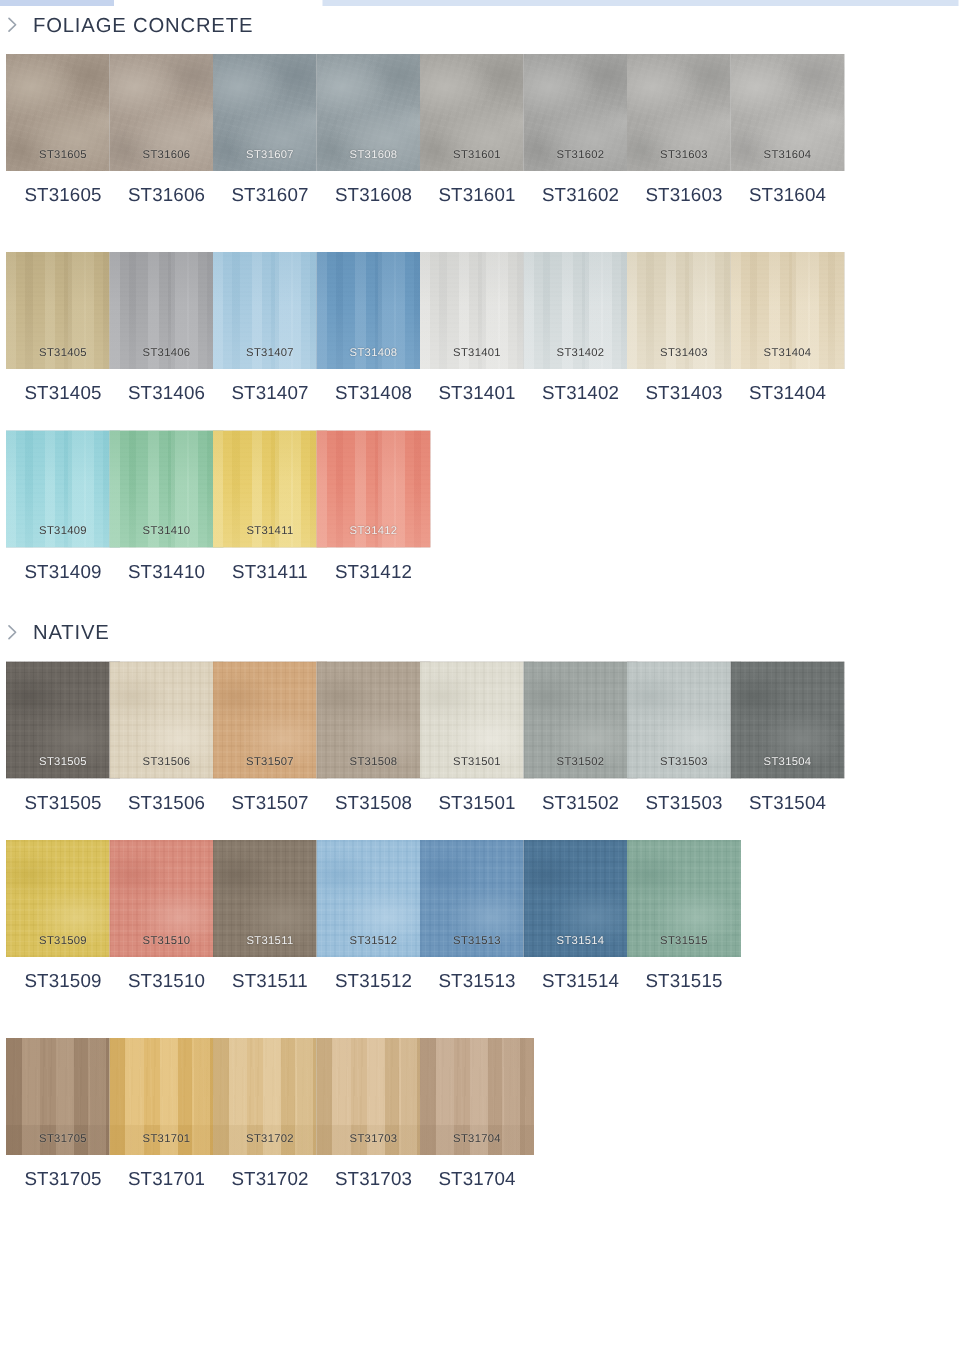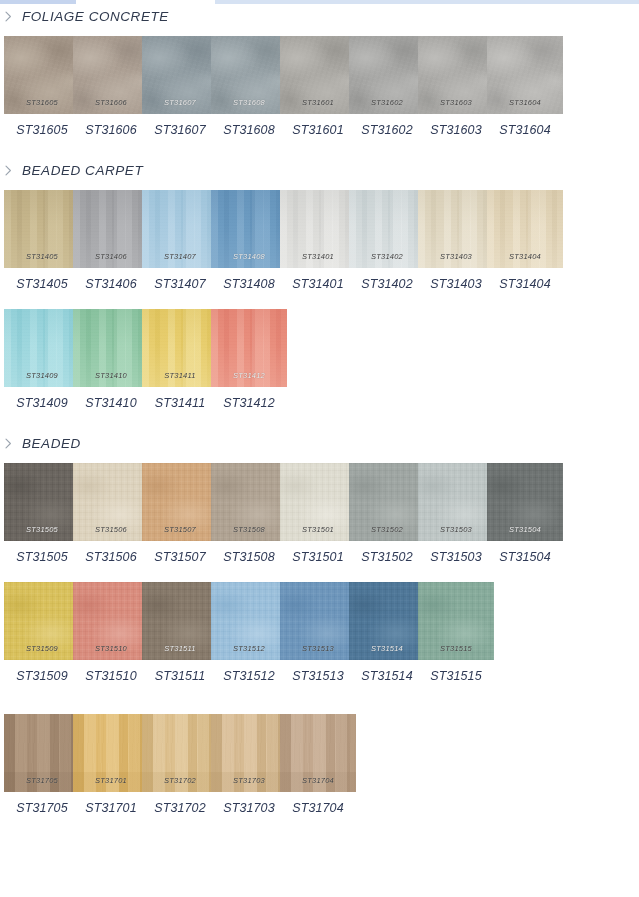--- a/index.html
+++ b/index.html
@@ -22,21 +22,20 @@
   .topbars { position: absolute; top: 0; left: 0; width: 639px; height: 5px; }
   .topbar-left  { position: absolute; top: 0; left: 0;   width: 76px;  height: 4px; background: #c5d4ee; }
   .topbar-right { position: absolute; top: 0; left: 215px; width: 424px; height: 4px; background: #d6e2f3; }
 
   
   .catalog {
     position: absolute;
     top: 5px; left: 0;
     width: 639px;
     padding: 0;
-    font-style: italic;
   }
 
   
   .section { margin: 0; }
   .section-header {
     display: flex;
     align-items: center;
     gap: 9px;
     padding: 0 0 0 4px;
     height: 22px;
@@ -186,28 +185,20 @@
           <div class="swatch-tile">
             <div class="tex" style="background-color: rgb(176, 175, 172); background-image: radial-gradient(46px 30px at 22% 28%, rgba(198, 197, 194, 0.85), transparent 72%), radial-gradient(38px 26px at 74% 18%, rgba(149, 148, 146, 0.55), transparent 70%), radial-gradient(52px 34px at 62% 72%, rgba(198, 197, 194, 0.7), transparent 74%), radial-gradient(30px 22px at 14% 82%, rgba(149, 148, 146, 0.5), transparent 72%), radial-gradient(26px 18px at 90% 58%, rgba(198, 197, 194, 0.6), transparent 70%), repeating-linear-gradient(108deg, rgba(149, 148, 146, 0.1) 0px, rgba(149, 148, 146, 0.1) 2px, transparent 2px, transparent 5px), repeating-linear-gradient(14deg, rgba(198, 197, 194, 0.1) 0px, rgba(198, 197, 194, 0.1) 1px, transparent 1px, transparent 4px);"></div>
             <div class="tile-code dark">ST31604</div>
           </div>
           <div class="swatch-caption">ST31604</div>
         </div>
       </div>
     </div>
     <div class="section">
       <div class="sec-gap"></div>
-      <div class="section-header">
-        <span class="chevron">
-          <svg width="9" height="11" viewBox="0 0 9 11" aria-hidden="true">
-            <path d="M2 1.2 L6.4 5.5 L2 9.8" fill="none" stroke="#9aa3ae" stroke-width="1.1" stroke-linecap="round" stroke-linejoin="round"></path>
-          </svg>
-        </span>
-        <span class="section-title">BEADED CARPET</span>
-      </div>
       <div style="height: 9px;"></div>
       <div class="swatch-grid">
         <div class="swatch-cell">
           <div class="swatch-tile">
             <div class="tex" style="background-color: rgb(198, 182, 140); background-image: linear-gradient(rgba(171, 154, 114, 0.3) 0%, transparent 46%, rgba(214, 201, 164, 0.4) 100%), repeating-linear-gradient(90deg, rgba(214, 201, 164, 0.55) 0px, rgba(214, 201, 164, 0.55) 7px, transparent 7px, transparent 13px, rgba(171, 154, 114, 0.3) 13px, rgba(171, 154, 114, 0.3) 18px, transparent 18px, transparent 26px), linear-gradient(90deg, transparent 0px, transparent 54%, rgba(214, 201, 164, 0.55) 54%, rgba(214, 201, 164, 0.55) 70%, transparent 70%), repeating-linear-gradient(0deg, rgba(171, 154, 114, 0.07) 0px, rgba(171, 154, 114, 0.07) 1px, transparent 1px, transparent 3px);"></div>
             <div class="tile-code dark">ST31405</div>
           </div>
           <div class="swatch-caption">ST31405</div>
         </div>
         <div class="swatch-cell">
@@ -295,21 +286,21 @@
       </div>
     </div>
     <div class="section">
       <div class="sec-gap"></div>
       <div class="section-header">
         <span class="chevron">
           <svg width="9" height="11" viewBox="0 0 9 11" aria-hidden="true">
             <path d="M2 1.2 L6.4 5.5 L2 9.8" fill="none" stroke="#9aa3ae" stroke-width="1.1" stroke-linecap="round" stroke-linejoin="round"></path>
           </svg>
         </span>
-        <span class="section-title">BEADED</span>
+        <span class="section-title">NATIVE</span>
       </div>
       <div style="height: 9px;"></div>
       <div class="swatch-grid">
         <div class="swatch-cell">
           <div class="swatch-tile">
             <div class="tex" style="background-color: rgb(107, 102, 96); background-image: radial-gradient(40px 26px at 62% 66%, rgba(130, 125, 118, 0.65), transparent 74%), radial-gradient(34px 22px at 20% 30%, rgba(78, 74, 69, 0.45), transparent 72%), repeating-linear-gradient(90deg, rgba(78, 74, 69, 0.22) 0px, rgba(78, 74, 69, 0.22) 1px, transparent 1px, transparent 3px, rgba(130, 125, 118, 0.18) 3px, rgba(130, 125, 118, 0.18) 4px, transparent 4px, transparent 6px), repeating-linear-gradient(0deg, rgba(78, 74, 69, 0.2) 0px, rgba(78, 74, 69, 0.2) 1px, transparent 1px, transparent 3px, rgba(130, 125, 118, 0.16) 3px, rgba(130, 125, 118, 0.16) 4px, transparent 4px, transparent 7px);"></div>
             <div class="tile-code light">ST31505</div>
           </div>
           <div class="swatch-caption">ST31505</div>
         </div>

